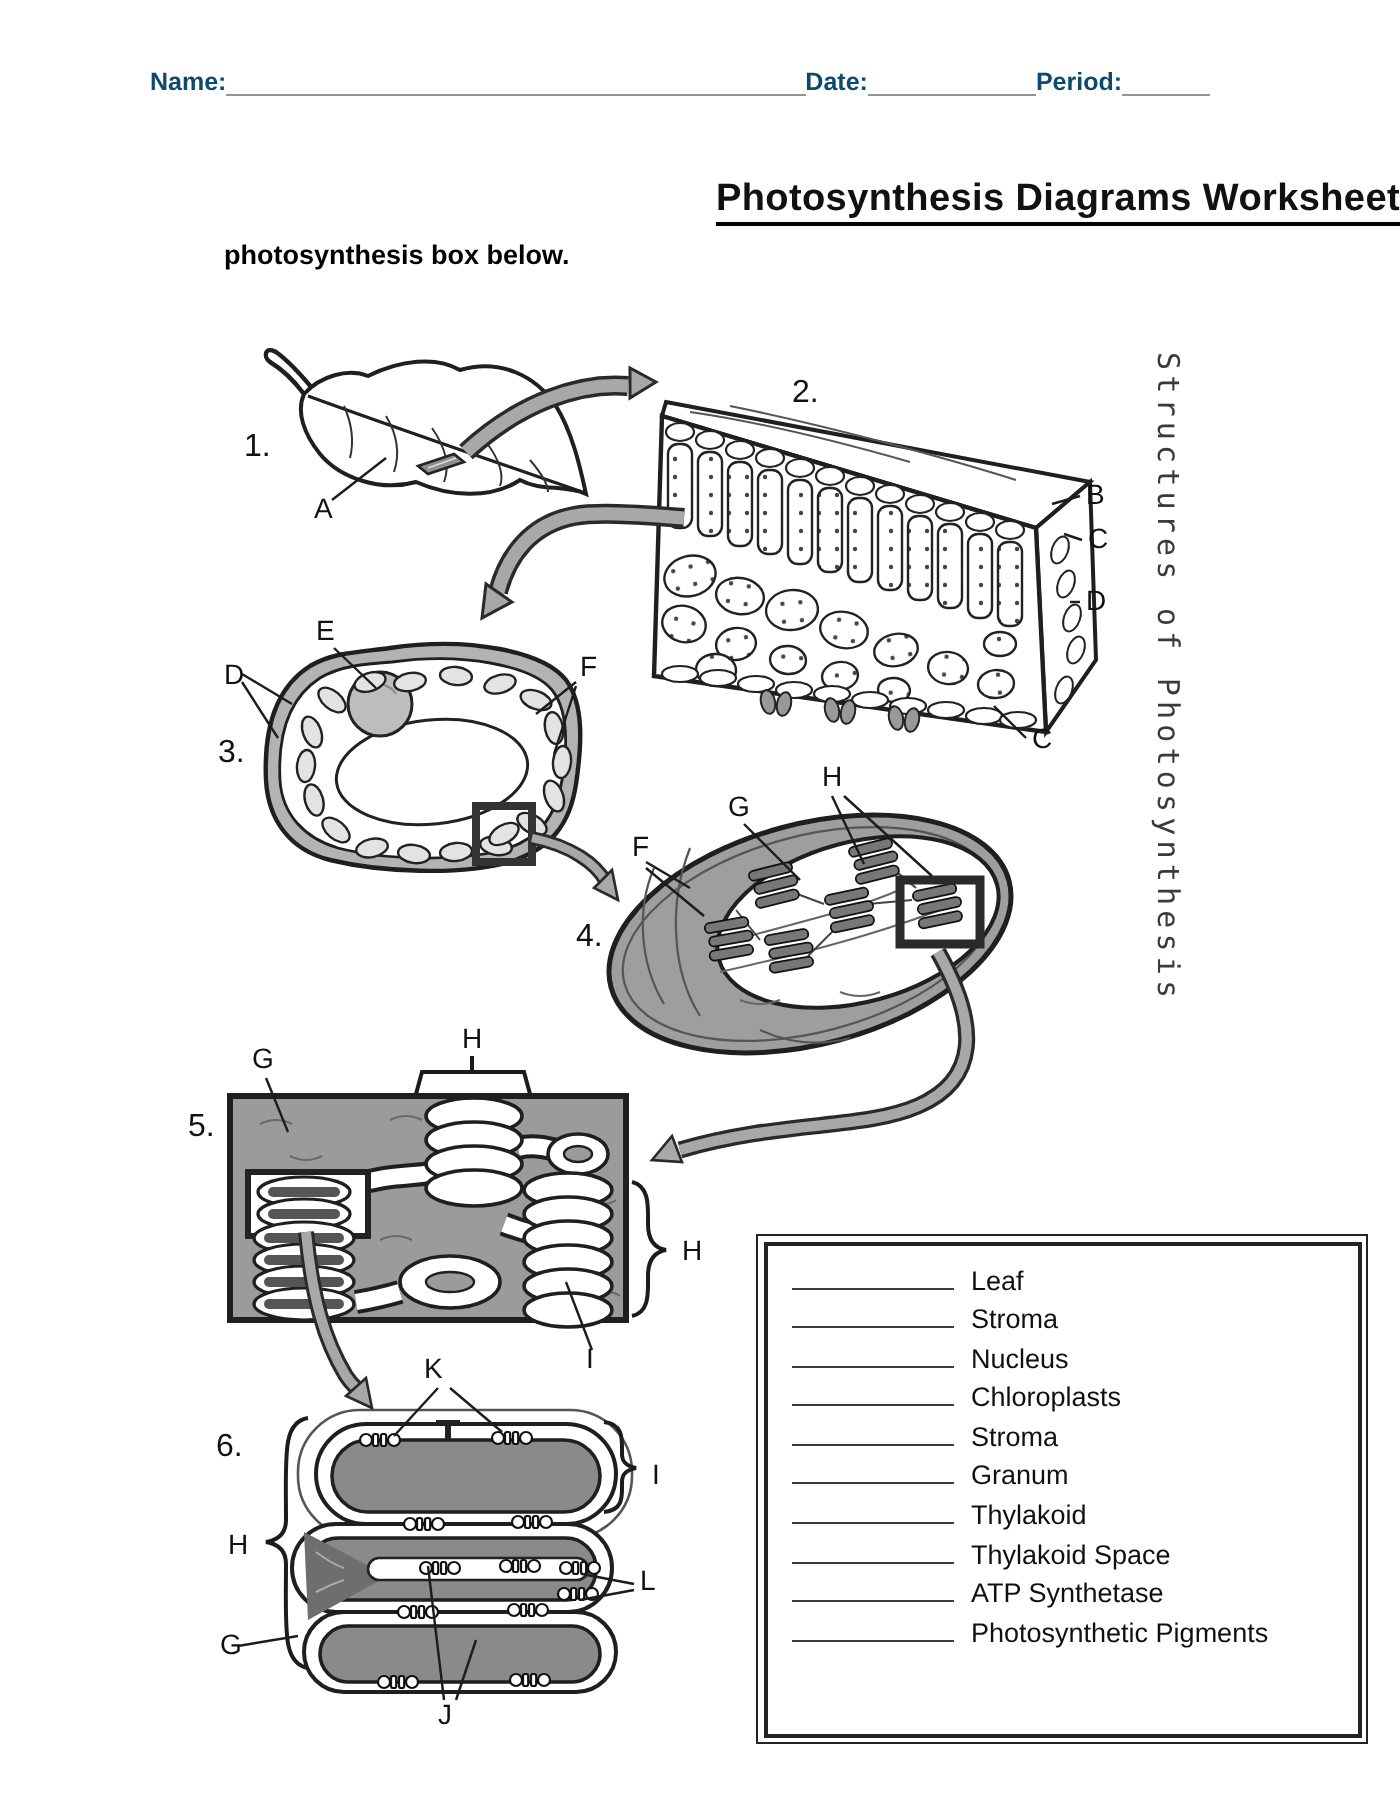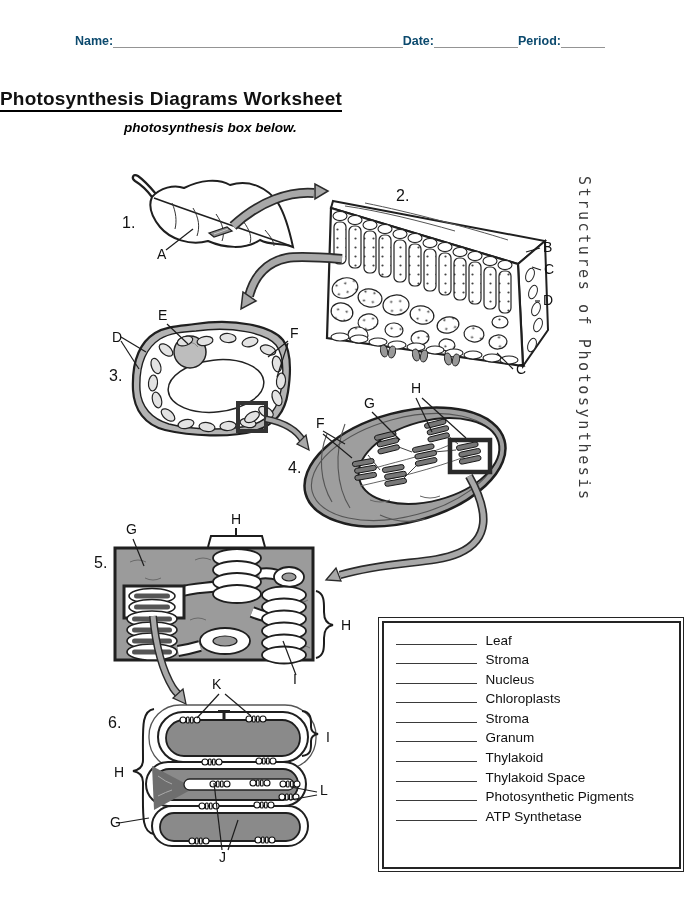--- a/index.html
+++ b/index.html
@@ -8,25 +8,25 @@
     font-family:"Liberation Sans",sans-serif;color:#111;overflow:hidden;
     margin:0 auto;
   }
   
   .hdr{position:absolute;top:34px;left:75px;width:530px;display:flex;align-items:flex-end;font-size:12.5px;font-weight:bold;color:#0c4a6e;}
   .blank{display:inline-block;border-bottom:1.6px solid #949494;height:13px;}
   .hdr .nameb{flex:1;}
   .hdr .dateb{width:84px;}
   .hdr .perb{width:44px;}
   
-  .title{position:absolute;top:76px;left:0;width:700px;text-align:left;margin:0;}
+  .title{position:absolute;top:76px;left:0;width:700px;text-align:right;margin:0;}
   .title span{font-size:19px;font-weight:bold;border-bottom:2.2px solid #000;padding-bottom:1px;letter-spacing:.2px;}
   
   .instr{position:absolute;top:119px;left:72px;font-size:13.5px;font-weight:bold;line-height:18.5px;color:#000;}
-  .instr .l2{margin-left:52px;font-style:italic;}
+  .instr .l2{margin-left:40px;}
   
   .vcap{
     position:absolute;left:575px;top:176px;height:340px;
     writing-mode:vertical-rl;font-family:"DejaVu Sans Mono",monospace;
     font-size:15px;letter-spacing:2.6px;color:#3a3a3a;
   }
   
   .wordbox{position:absolute;left:378px;top:617px;width:306px;height:255px;border:1.5px solid #242424;box-sizing:border-box;background:#fff;}
   .wordbox-inner{position:absolute;inset:2.5px;border:2.5px solid #242424;padding:8px 0 16px 12px;box-sizing:border-box;}
   .wrow{line-height:19.6px;font-size:13.5px;white-space:nowrap;color:#101010;}
@@ -422,18 +422,18 @@
   <div class="wordbox">
     <div class="wordbox-inner">
       <div class="wrow"><span class="blank ansblank"></span><span>Leaf</span></div>
       <div class="wrow"><span class="blank ansblank"></span><span>Stroma</span></div>
       <div class="wrow"><span class="blank ansblank"></span><span>Nucleus</span></div>
       <div class="wrow"><span class="blank ansblank"></span><span>Chloroplasts</span></div>
       <div class="wrow"><span class="blank ansblank"></span><span>Stroma</span></div>
       <div class="wrow"><span class="blank ansblank"></span><span>Granum</span></div>
       <div class="wrow"><span class="blank ansblank"></span><span>Thylakoid</span></div>
       <div class="wrow"><span class="blank ansblank"></span><span>Thylakoid Space</span></div>
+      <div class="wrow"><span class="blank ansblank"></span><span>ATP Synthetase</span></div>
       <div class="wrow"><span class="blank ansblank"></span><span>Photosynthetic Pigments</span></div>
-      <div class="wrow"><span class="blank ansblank"></span><span>ATP Synthetase</span></div>
     </div>
   </div>
 
 </div>
 
 </body></html>

